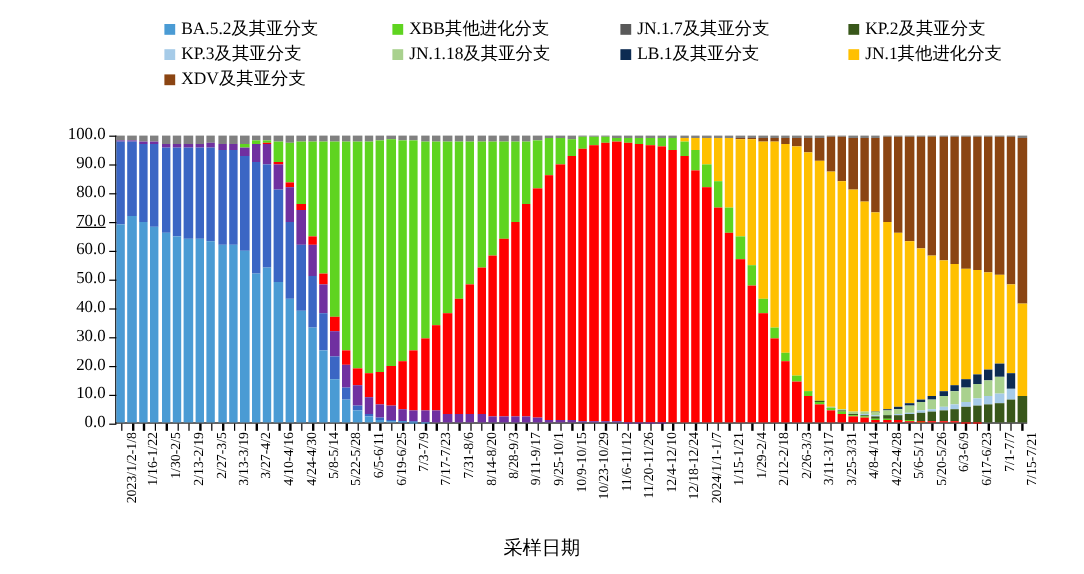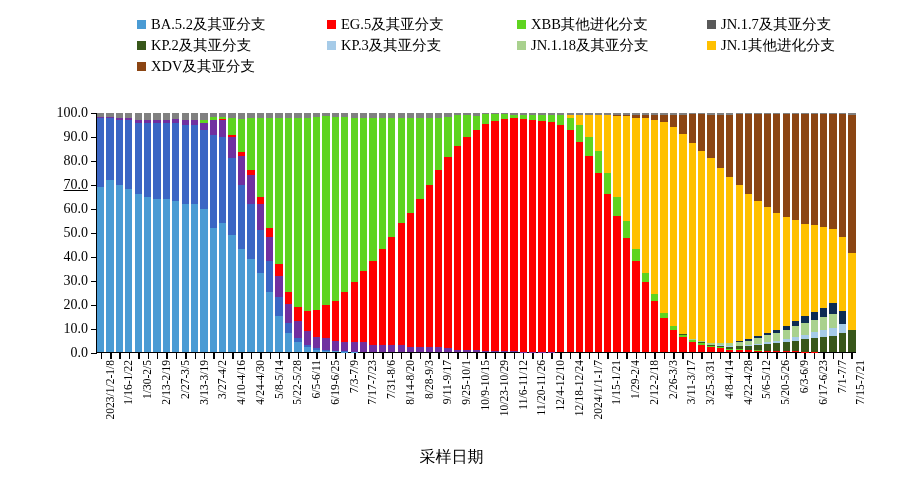--- a/index.html
+++ b/index.html
@@ -130,42 +130,42 @@
 </style>
 </head>
 <body>
 
 <div id="legend">
     <div class="legend-item">
       <span class="legend-swatch" style="background: rgb(74, 155, 212);"></span>
       <span class="legend-label">BA.5.2及其亚分支</span>
     </div>
     <div class="legend-item">
-      <span class="legend-swatch" style="background: rgb(255, 0, 0);"></span>
-      <span class="legend-label">EG.5及其亚分支</span>
-    </div>
-    <div class="legend-item">
       <span class="legend-swatch" style="background: rgb(95, 212, 32);"></span>
       <span class="legend-label">XBB其他进化分支</span>
     </div>
     <div class="legend-item">
       <span class="legend-swatch" style="background: rgb(89, 89, 89);"></span>
       <span class="legend-label">JN.1.7及其亚分支</span>
     </div>
     <div class="legend-item">
       <span class="legend-swatch" style="background: rgb(56, 87, 26);"></span>
       <span class="legend-label">KP.2及其亚分支</span>
     </div>
     <div class="legend-item">
       <span class="legend-swatch" style="background: rgb(166, 203, 232);"></span>
       <span class="legend-label">KP.3及其亚分支</span>
     </div>
     <div class="legend-item">
       <span class="legend-swatch" style="background: rgb(169, 209, 142);"></span>
       <span class="legend-label">JN.1.18及其亚分支</span>
+    </div>
+    <div class="legend-item">
+      <span class="legend-swatch" style="background: rgb(13, 43, 82);"></span>
+      <span class="legend-label">LB.1及其亚分支</span>
     </div>
     <div class="legend-item">
       <span class="legend-swatch" style="background: rgb(255, 192, 0);"></span>
       <span class="legend-label">JN.1其他进化分支</span>
     </div>
     <div class="legend-item">
       <span class="legend-swatch" style="background: rgb(139, 69, 19);"></span>
       <span class="legend-label">XDV及其亚分支</span>
     </div>
   </div>

